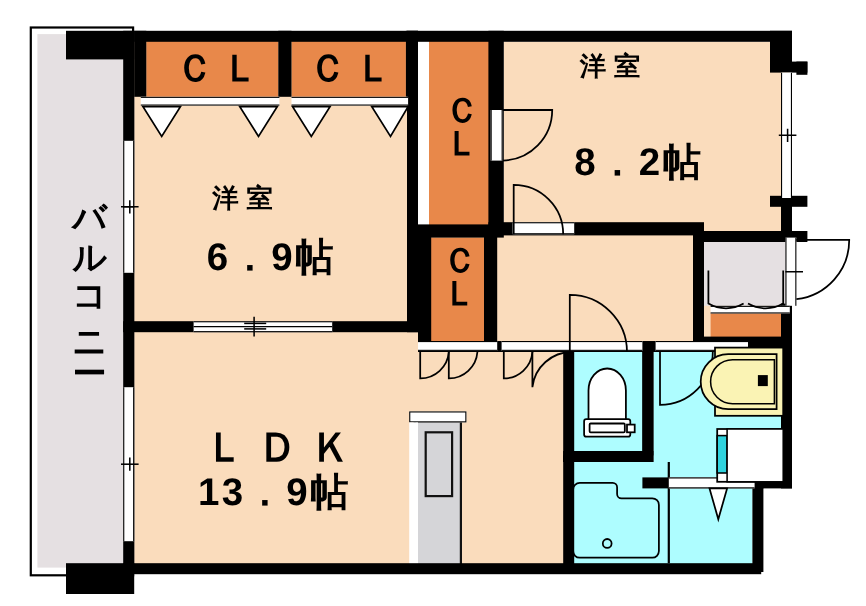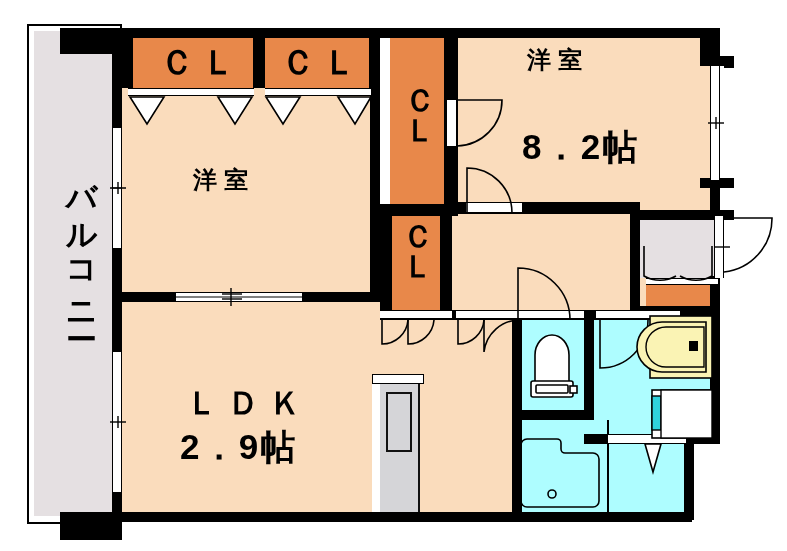--- a/index.html
+++ b/index.html
@@ -31,21 +31,21 @@
     color:#000;
     font-weight:bold;
     letter-spacing:0.10em;
     white-space:nowrap;
     user-select:none;
   }
   .cl-h{font-size:34px;letter-spacing:0.22em;}
   .cl-v{font-size:31px;line-height:0.98;text-align:center;letter-spacing:0;}
   .rm-name{font-size:24px;letter-spacing:0.30em;}
   .rm-size{font-size:35px;letter-spacing:0.06em;}
-  .ldk-name{font-size:32px;letter-spacing:0.30em;text-align:center;}
+  .ldk-name{font-size:37px;letter-spacing:0.30em;text-align:center;}
   .ldk-size{font-size:35px;letter-spacing:0.06em;}
   .balcony{
     font-size:31px;
     writing-mode:vertical-rl;
     text-orientation:upright;
     letter-spacing:0.16em;
     font-weight:bold;
   }
   svg{position:absolute;left:0;top:0;pointer-events:none;}
 </style>
@@ -249,22 +249,23 @@
     <div>Ｃ</div>
     <div>Ｌ</div>
   </div>
 
   <div class="label cl-v" style="left:396px;top:222px;width:44px;">
     <div>Ｃ</div>
     <div>Ｌ</div>
   </div>
 
   <div class="label rm-name" style="left:193px;top:164px;">洋室</div>
+  <div class="label rm-size" style="left:188px;top:210px;">6．9帖</div>
 
   <div class="label rm-name" style="left:527px;top:44px;">洋室</div>
   <div class="label rm-size" style="left:522px;top:124px;">8．2帖</div>
 
   <div class="label ldk-name" style="left:186px;top:382px;">ＬＤＫ</div>
-  <div class="label ldk-size" style="left:180px;top:424px;">2．9帖</div>
+  <div class="label ldk-size" style="left:180px;top:424px;">13．9帖</div>
 
   <div class="label balcony" style="left:60px;top:162px;">バルコニー</div>
 
 </div>
 
 </body></html>

